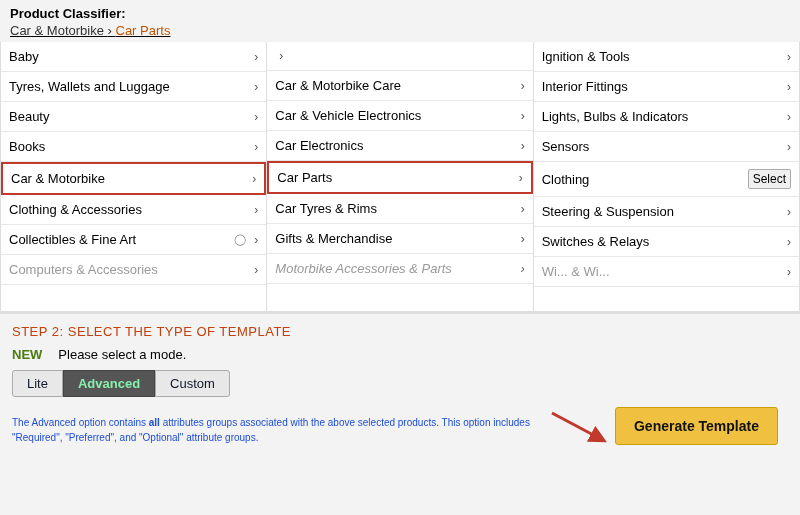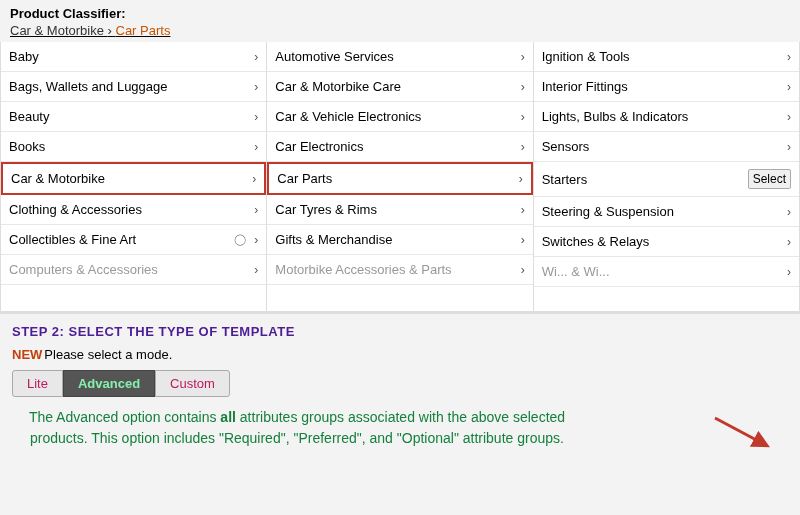--- a/index.html
+++ b/index.html
@@ -62,67 +62,66 @@
     
     .step2-section {
       background: #f3f3f3;
       border-top: 2px solid #ddd;
       padding: 10px 12px 14px 12px;
       margin-top: 0;
     }
 
     .step2-header {
       font-size: 13px;
-      font-weight: bold;
-      color: #4c1d95;
+      font-weight: normal;
+      color: #c2410c;
       text-transform: uppercase;
       letter-spacing: 0.5px;
       margin-bottom: 8px;
     }
 
-    .new-badge { color: #c2410c; font-weight: bold; margin-right: 2px; }
+    .new-badge { color: #4d7c0f; font-weight: bold; margin-right: 16px; }
 
     .mode-label { font-size: 13px; margin-bottom: 8px; }
 
     .tabs-row {
       display: flex;
       align-items: center;
       margin-bottom: 10px;
       gap: 0;
     }
 
     .tab-btn {
       padding: 5px 14px;
       border: 1px solid #aaa;
       background: #e8e8e8;
       cursor: pointer;
       font-size: 13px;
-      color: #be185d;
+      color: #0f172a;
     }
     .tab-btn:first-child { border-radius: 3px 0 0 3px; }
     .tab-btn:last-child { border-radius: 0 3px 3px 0; }
     .tab-btn.active {
       background: #555;
       color: #86efac;
       border-color: #444;
       font-weight: bold;
     }
 
     .description-row {
       display: flex;
       align-items: flex-end;
       justify-content: space-between;
     }
 
     .description-text {
-      font-size: 14px;
+      font-size: 10px;
       line-height: 1.5;
       max-width: 570px;
-      color: #15803d;
-      text-align: center;
+      color: #1d4ed8;
     }
     .description-text b { font-weight: bold; }
 
     .generate-btn {
       background: #f0c040;
       border: 1px solid #c8a000;
       border-radius: 3px;
       padding: 10px 18px;
       font-size: 14px;
       font-weight: bold;
@@ -161,21 +160,21 @@
 </div>
 
 <div class="columns-container">
 
   <div class="col">
     <div class="col-item">
         <span>Baby</span>
         <span class="chevron">›</span>
       </div>
     <div class="col-item">
-        <span>Bags, Wallets and Luggage</span>
+        <span>Tyres, Wallets and Luggage</span>
         <span class="chevron">›</span>
       </div>
     <div class="col-item">
         <span>Beauty</span>
         <span class="chevron">›</span>
       </div>
     <div class="col-item">
         <span>Books</span>
         <span class="chevron">›</span>
       </div>
@@ -195,21 +194,20 @@
       </span>
     </div>
     <div class="col-item" style="color:#999;text-align:right;">
         <span>Computers &amp; Accessories</span>
         <span class="chevron">›</span>
       </div>
   </div>
 
   <div class="col">
     <div class="col-item">
-        <span>Automotive Services</span>
         <span class="chevron">›</span>
       </div>
     <div class="col-item">
         <span>Car &amp; Motorbike Care</span>
         <span class="chevron">›</span>
       </div>
     <div class="col-item">
         <span>Car &amp; Vehicle Electronics</span>
         <span class="chevron">›</span>
       </div>
@@ -222,21 +220,21 @@
         <span class="chevron">›</span>
       </div>
     <div class="col-item">
         <span>Car Tyres &amp; Rims</span>
         <span class="chevron">›</span>
       </div>
     <div class="col-item">
         <span>Gifts &amp; Merchandise</span>
         <span class="chevron">›</span>
       </div>
-    <div class="col-item" style="color:#999;">
+    <div class="col-item" style="color:#999;font-style:italic;">
         <span>Motorbike Accessories &amp; Parts</span>
         <span class="chevron">›</span>
       </div>
   </div>
 
   <div class="col">
     <div class="col-item">
         <span>Ignition &amp; Tools</span>
         <span class="chevron">›</span>
       </div>
@@ -246,21 +244,21 @@
       </div>
     <div class="col-item">
         <span>Lights, Bulbs &amp; Indicators</span>
         <span class="chevron">›</span>
       </div>
     <div class="col-item">
         <span>Sensors</span>
         <span class="chevron">›</span>
       </div>
     <div class="col-item" style="justify-content:space-between;">
-      <span>Starters</span>
+      <span>Clothing</span>
       <button class="select-btn">Select</button>
     </div>
     <div class="col-item">
         <span>Steering &amp; Suspension</span>
         <span class="chevron">›</span>
       </div>
     <div class="col-item">
         <span>Switches &amp; Relays</span>
         <span class="chevron">›</span>
       </div>
@@ -292,15 +290,16 @@
       <div style="display:flex;flex-direction:column;align-items:center;margin-right:8px;">
         <svg width="60" height="36" viewBox="0 0 60 36">
           <defs>
             <marker id="arrowhead" markerWidth="6" markerHeight="6" refX="3" refY="3" orient="auto">
               <polygon points="0 0, 6 3, 0 6" fill="#c0392b"></polygon>
             </marker>
           </defs>
           <line x1="5" y1="5" x2="52" y2="30" stroke="#c0392b" stroke-width="3" marker-end="url(#arrowhead)"></line>
         </svg>
       </div>
+      <button class="generate-btn">Generate Template</button>
     </div>
   </div>
 </div>
 
 </body></html>

